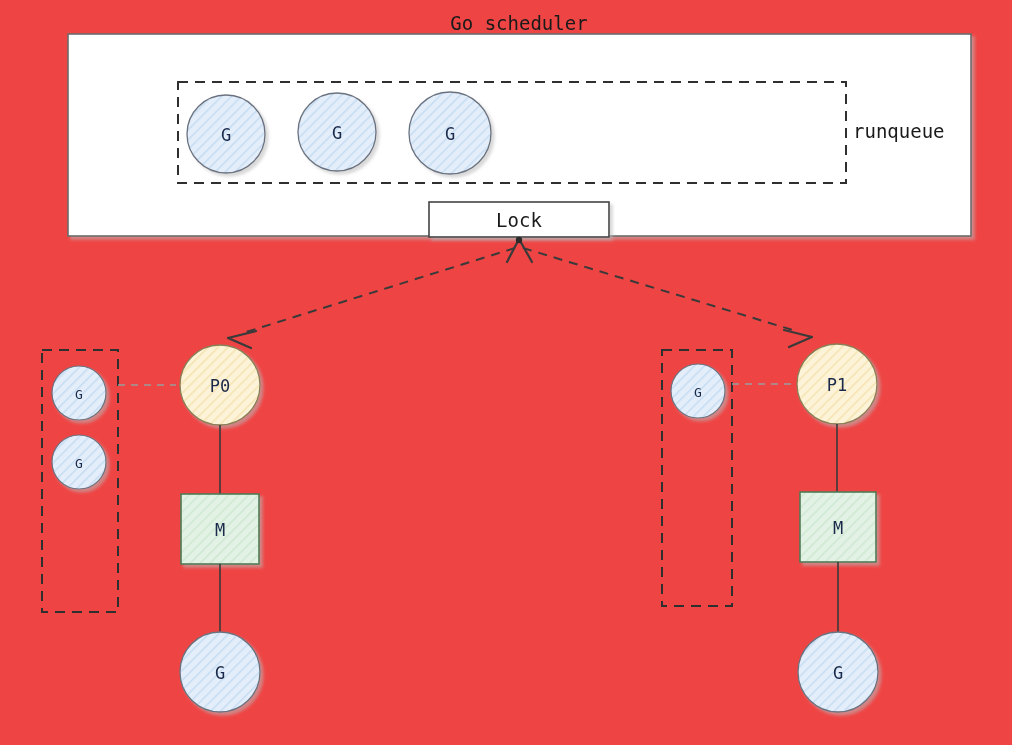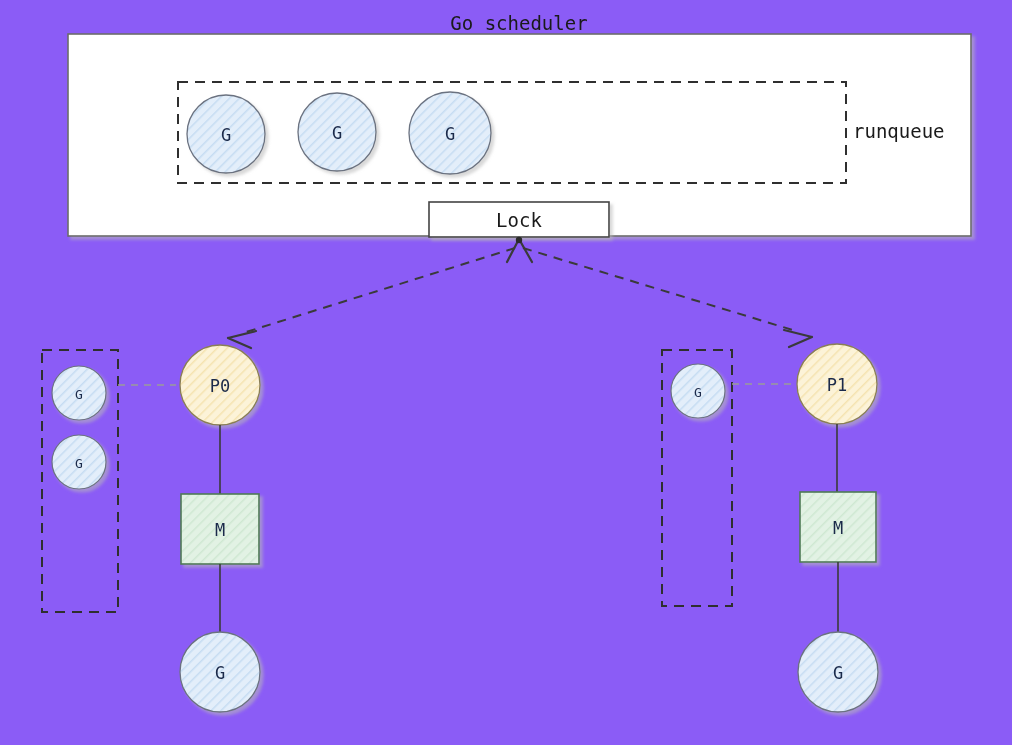--- a/index.html
+++ b/index.html
@@ -7,21 +7,21 @@
     padding: 0;
     background: #ffffff;
   }
   body {
     font-family: "DejaVu Sans Mono", "Liberation Mono", monospace;
   }
   #stage {
     position: relative;
     width: 1012px;
     height: 745px;
-    background: #8b5cf6;
+    background: #ef4444;
     overflow: hidden;
   }
   svg#diagram {
     position: absolute;
     left: 0;
     top: 0;
     width: 1012px;
     height: 745px;
     display: block;
   }

